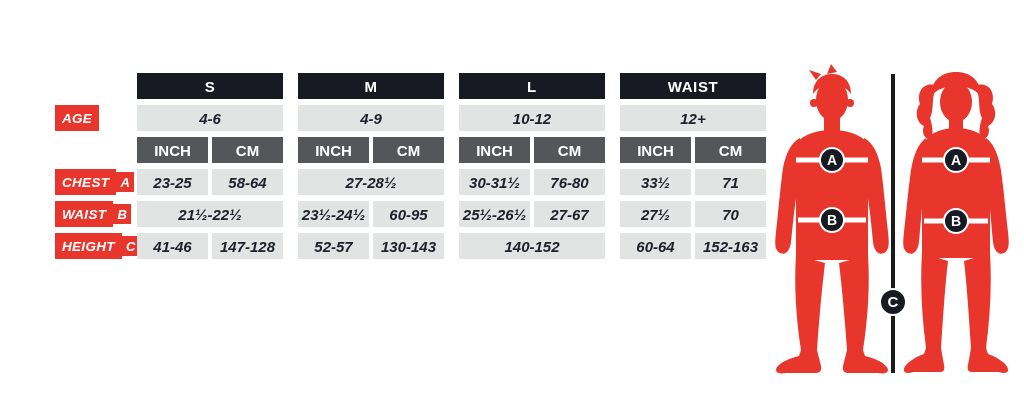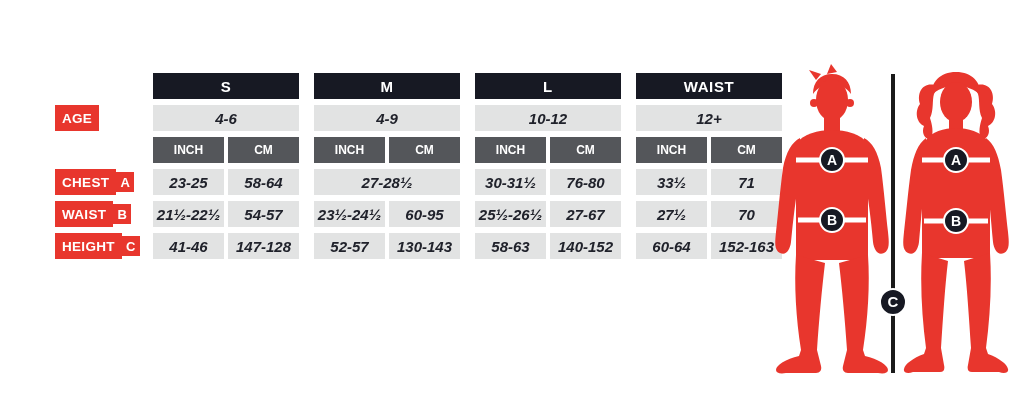--- a/index.html
+++ b/index.html
@@ -3,34 +3,34 @@
 <meta charset="utf-8">
 <style>
   html,body{margin:0;padding:0;background:#fff;}
   .stage{
     position:relative;width:1024px;height:410px;background:#ffffff;
     font-family:"Liberation Sans",sans-serif;overflow:hidden;
   }
   
   .size-table{position:absolute;left:0;top:73px;display:flex;flex-direction:column;gap:6px;}
   .trow{display:flex;height:26px;}
-  .labels{margin-left:55px;width:76px;margin-right:22px;display:flex;justify-content:space-between;align-items:stretch;}
+  .labels{margin-left:55px;width:76px;margin-right:6px;display:flex;justify-content:space-between;align-items:stretch;font-style:italic;}
   .redbox{
     background:var(--accent_red,#e8362d);color:#fff;font-weight:700;font-size:13.5px;
     display:flex;align-items:center;padding:0 7px;letter-spacing:.3px;white-space:nowrap;
   }
   .letterbox{
     background:var(--accent_red,#e8362d);color:#fff;width:18px;height:20px;align-self:center;
     display:flex;align-items:center;justify-content:center;font-weight:700;font-size:13px;flex:none;
   }
   .sizecol{width:146px;display:flex;gap:4px;flex:none;}
   .sizecol + .sizecol{margin-left:15px;}
   .cell{flex:1;display:flex;align-items:center;justify-content:center;font-weight:700;font-size:15px;white-space:nowrap;}
   .hdr{background:var(--header_dark,#171923);color:#fff;letter-spacing:.6px;}
-  .unit{background:var(--unit_gray,#54565a);color:#fff;font-size:12px;}
+  .unit{background:var(--unit_gray,#54565a);color:#fff;font-size:15px;}
   .val{background:var(--cell_gray,#e2e3e3);color:var(--cell_text,#20222b);font-style:italic;}
   
   .figures{position:absolute;left:770px;top:60px;width:254px;height:350px;}
   .figures svg{display:block;}
   .fig-red{color:var(--accent_red,#e8362d);}
   .badge{color:var(--header_dark,#171923);}
   svg text{font-family:"Liberation Sans",sans-serif;font-weight:700;fill:#fff;text-anchor:middle;}
 </style>
 </head>
 <body>
@@ -115,21 +115,20 @@
       </div>
     </div>
 
     <div class="trow">
       <div class="labels">
         <div class="redbox">WAIST</div>
         <div class="letterbox">B</div>
       </div>
       <div class="sizecol">
         <div class="cell val">21½-22½</div>
-        <div class="cell val">54-57</div>
       </div>
       <div class="sizecol">
         <div class="cell val">23½-24½</div>
         <div class="cell val">60-95</div>
       </div>
       <div class="sizecol">
         <div class="cell val">25½-26½</div>
         <div class="cell val">27-67</div>
       </div>
       <div class="sizecol">
@@ -145,21 +144,20 @@
       </div>
       <div class="sizecol">
         <div class="cell val">41-46</div>
         <div class="cell val">147-128</div>
       </div>
       <div class="sizecol">
         <div class="cell val">52-57</div>
         <div class="cell val">130-143</div>
       </div>
       <div class="sizecol">
-        <div class="cell val">58-63</div>
         <div class="cell val">140-152</div>
       </div>
       <div class="sizecol">
         <div class="cell val">60-64</div>
         <div class="cell val">152-163</div>
       </div>
     </div>
 
   </div>
 

